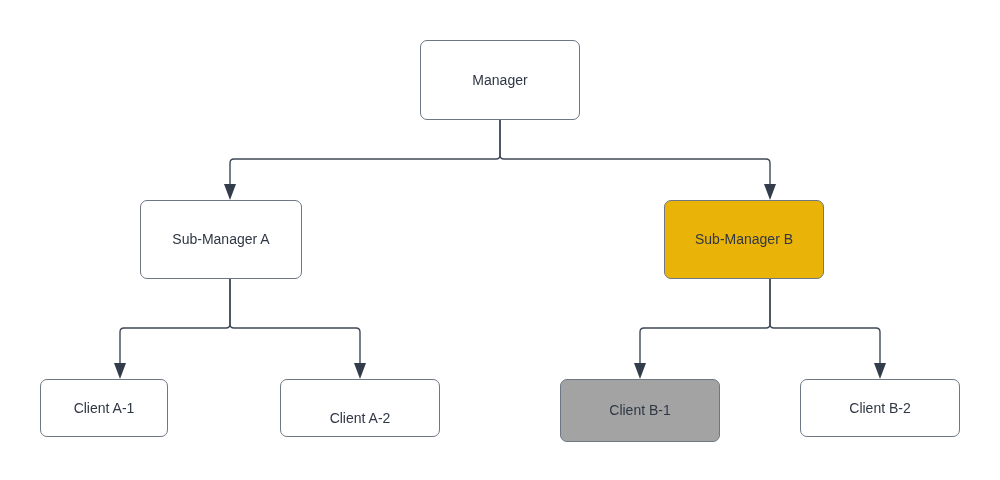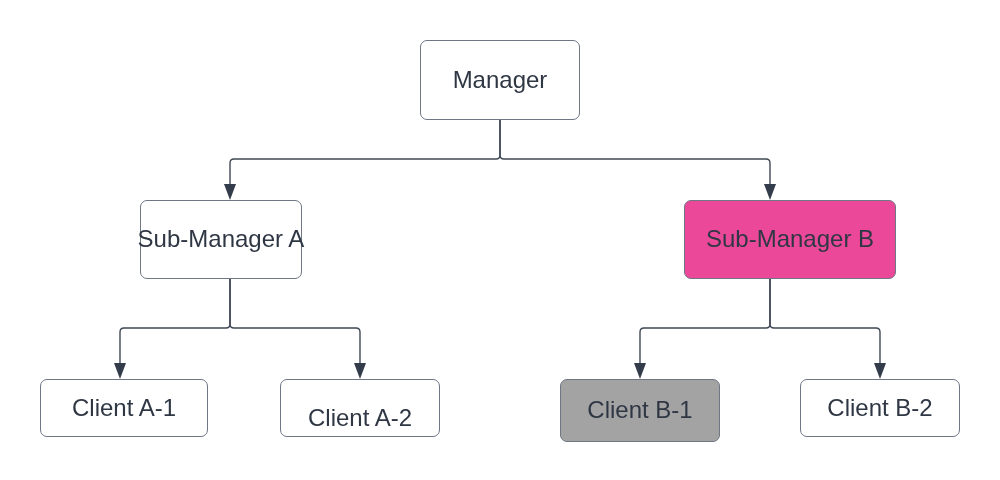--- a/index.html
+++ b/index.html
@@ -28,21 +28,21 @@
     box-sizing: border-box;
     background: #ffffff;
     border: 1px solid #6f7784;
     border-radius: 7px;
     display: flex;
     align-items: center;
     justify-content: center;
   }
   .node-label {
     color: #2f3744;
-    font-size: 24px;
+    font-size: 14px;
     line-height: 1.2;
     white-space: nowrap;
     text-align: center;
   }
 </style>
 </head>
 <body>
 
 <div class="canvas">
   <svg class="edges-layer" width="1000" height="480" viewBox="0 0 1000 480" xmlns="http://www.w3.org/2000/svg">
@@ -60,24 +60,24 @@
         <path d="M770,279 V324 Q770,328 774,328 H876 Q880,328 880,332 V363" marker-end="url(#arrowhead)"></path>
       </g>
   </svg>
   <div id="node-layer">
       <div class="node" style="left: 420px; top: 40px; width: 160px; height: 80px; background: rgb(255, 255, 255); border-color: rgb(111, 119, 132);">
         <span class="node-label" style="color: rgb(47, 55, 68);">Manager</span>
       </div>
       <div class="node" style="left: 140px; top: 200px; width: 162px; height: 79px; background: rgb(255, 255, 255); border-color: rgb(111, 119, 132);">
         <span class="node-label" style="color: rgb(47, 55, 68);">Sub-Manager A</span>
       </div>
-      <div class="node" style="left: 684px; top: 200px; width: 212px; height: 79px; background: #ec4899; border-color: rgb(111, 119, 132);">
+      <div class="node" style="left: 664px; top: 200px; width: 160px; height: 79px; background: #eab308; border-color: rgb(111, 119, 132);">
         <span class="node-label" style="color: rgb(47, 55, 68);">Sub-Manager B</span>
       </div>
-      <div class="node" style="left: 40px; top: 379px; width: 168px; height: 58px; background: rgb(255, 255, 255); border-color: rgb(111, 119, 132);">
+      <div class="node" style="left: 40px; top: 379px; width: 128px; height: 58px; background: rgb(255, 255, 255); border-color: rgb(111, 119, 132);">
         <span class="node-label" style="color: rgb(47, 55, 68);">Client A-1</span>
       </div>
       <div class="node" style="left: 280px; top: 379px; width: 160px; height: 58px; background: rgb(255, 255, 255); border-color: rgb(111, 119, 132);">
         <span class="node-label" style="color: rgb(47, 55, 68); margin-top: 20px;">Client A-2</span>
       </div>
       <div class="node" style="left: 560px; top: 379px; width: 160px; height: 63px; background: #a3a3a3; border-color: rgb(111, 119, 132);">
         <span class="node-label" style="color: rgb(47, 55, 68);">Client B-1</span>
       </div>
       <div class="node" style="left: 800px; top: 379px; width: 160px; height: 58px; background: rgb(255, 255, 255); border-color: rgb(111, 119, 132);">
         <span class="node-label" style="color: rgb(47, 55, 68);">Client B-2</span>

